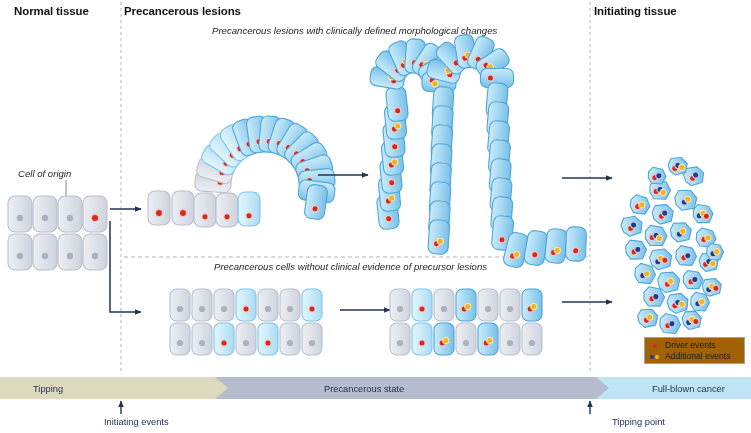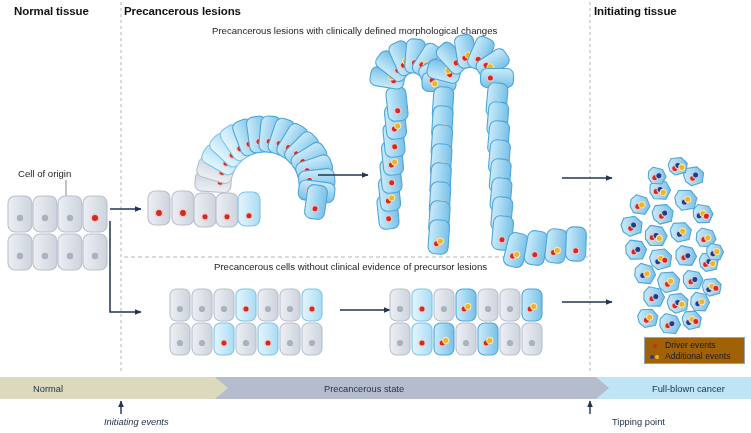--- a/index.html
+++ b/index.html
@@ -11,36 +11,36 @@
   }
   #stage{position:absolute;inset:0;width:751px;height:428px;}
   .hdr{
     position:absolute;font-weight:bold;font-size:11.5px;color:#121212;
     letter-spacing:-0.1px;white-space:nowrap;
   }
   #hdr-normal{left:14px;top:5px;}
   #hdr-pre{left:124px;top:5px;}
   #hdr-mal{left:594px;top:5px;}
   .cap{
-    position:absolute;font-size:9.6px;color:#232323;white-space:nowrap;
+    position:absolute;font-size:9.6px;color:#232323;white-space:nowrap;font-style:italic;
   }
   #cap-top{left:212px;top:25px;}
   #cap-bot{left:214px;top:261px;}
   #cap-origin{left:18px;top:168px;font-size:9.6px;}
   .tl-label{
     position:absolute;font-size:9.3px;color:#23344d;white-space:nowrap;
     text-align:center;
   }
   #tl-normal{left:33px;top:384px;}
   #tl-pre{left:324px;top:384px;}
   #tl-full{left:629px;top:384px;padding-left:23px;}
   .ev-label{
     position:absolute;font-size:9.3px;color:#23344d;white-space:nowrap;
   }
-  #ev-init{left:104px;top:417px;font-style:italic;}
+  #ev-init{left:104px;top:417px;}
   #ev-tip{left:612px;top:417px;}
   #legend{
     position:absolute;left:644px;top:337px;width:101px;height:27px;
     border:1px solid #9aa3ad;background:#a16207;box-sizing:border-box;
     padding:2px 4px 2px 4px;
   }
   .lg-row{display:flex;align-items:center;height:11px;gap:3px;}
   .lg-txt{font-size:8.6px;color:#1a1a1a;white-space:nowrap;line-height:11px;}
   .lg-dots{width:13px;height:9px;position:relative;flex:0 0 13px;}
   .lg-dot{position:absolute;width:4px;height:4px;border-radius:50%;top:2.5px;}
@@ -844,21 +844,21 @@
 
   
   <div class="hdr" id="hdr-normal">Normal tissue</div>
   <div class="hdr" id="hdr-pre">Precancerous lesions</div>
   <div class="hdr" id="hdr-mal">Initiating tissue</div>
 
   <div class="cap" id="cap-top">Precancerous lesions with clinically defined morphological changes</div>
   <div class="cap" id="cap-bot">Precancerous cells without clinical evidence of precursor lesions</div>
   <div class="cap" id="cap-origin">Cell of origin</div>
 
-  <div class="tl-label" id="tl-normal">Normal</div>
+  <div class="tl-label" id="tl-normal">Tipping</div>
   <div class="tl-label" id="tl-pre">Precancerous state</div>
   <div class="tl-label" id="tl-full">Full-blown cancer</div>
 
   <div class="ev-label" id="ev-init">Initiating events</div>
   <div class="ev-label" id="ev-tip">Tipping point</div>
 
   <div id="legend">
     <div class="lg-row">
       <span class="lg-dots">
         <span class="lg-dot" style="left:4px;background:#d8281e;"></span>

